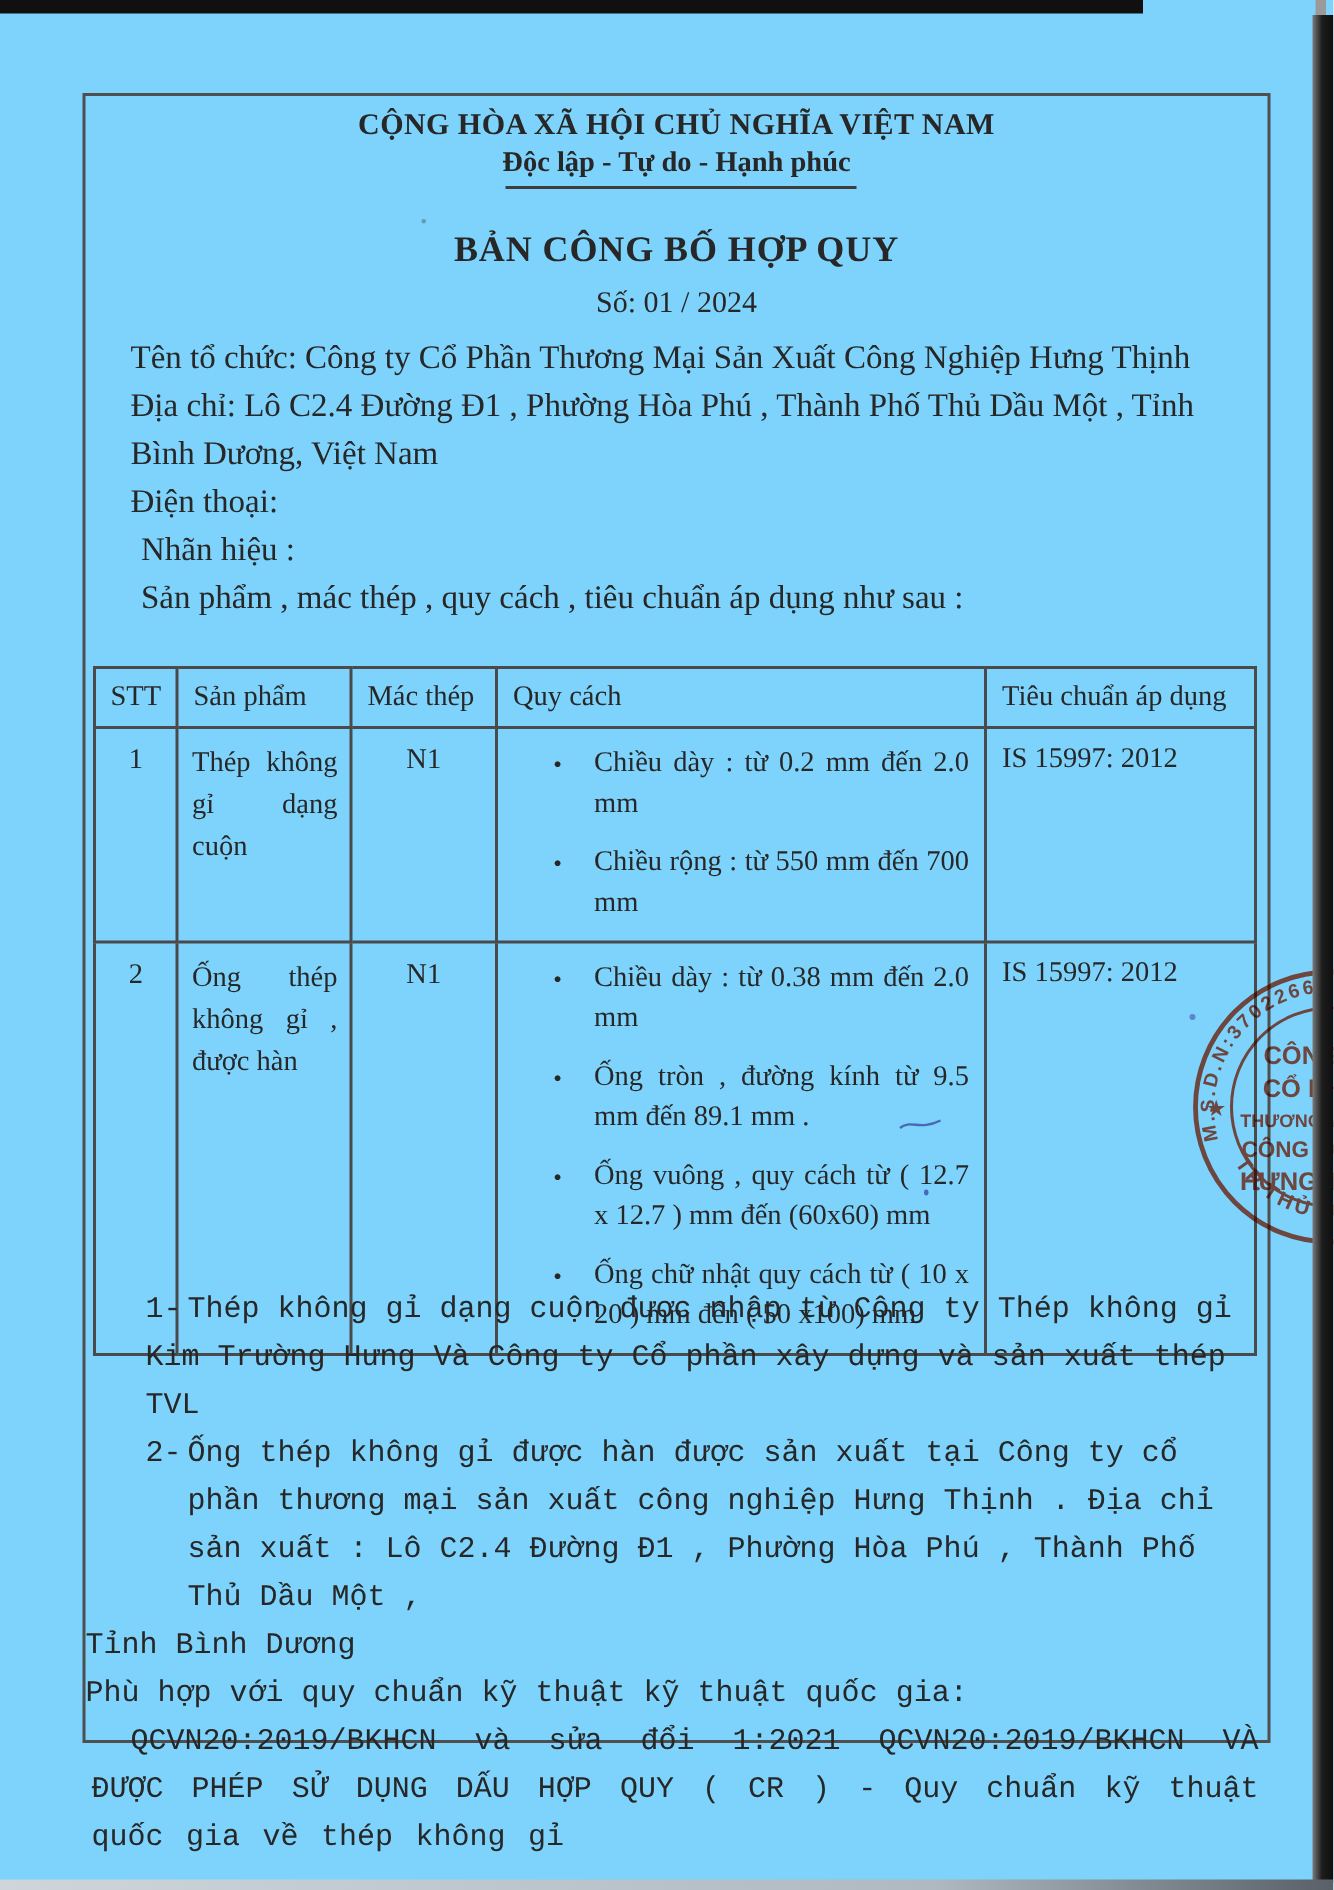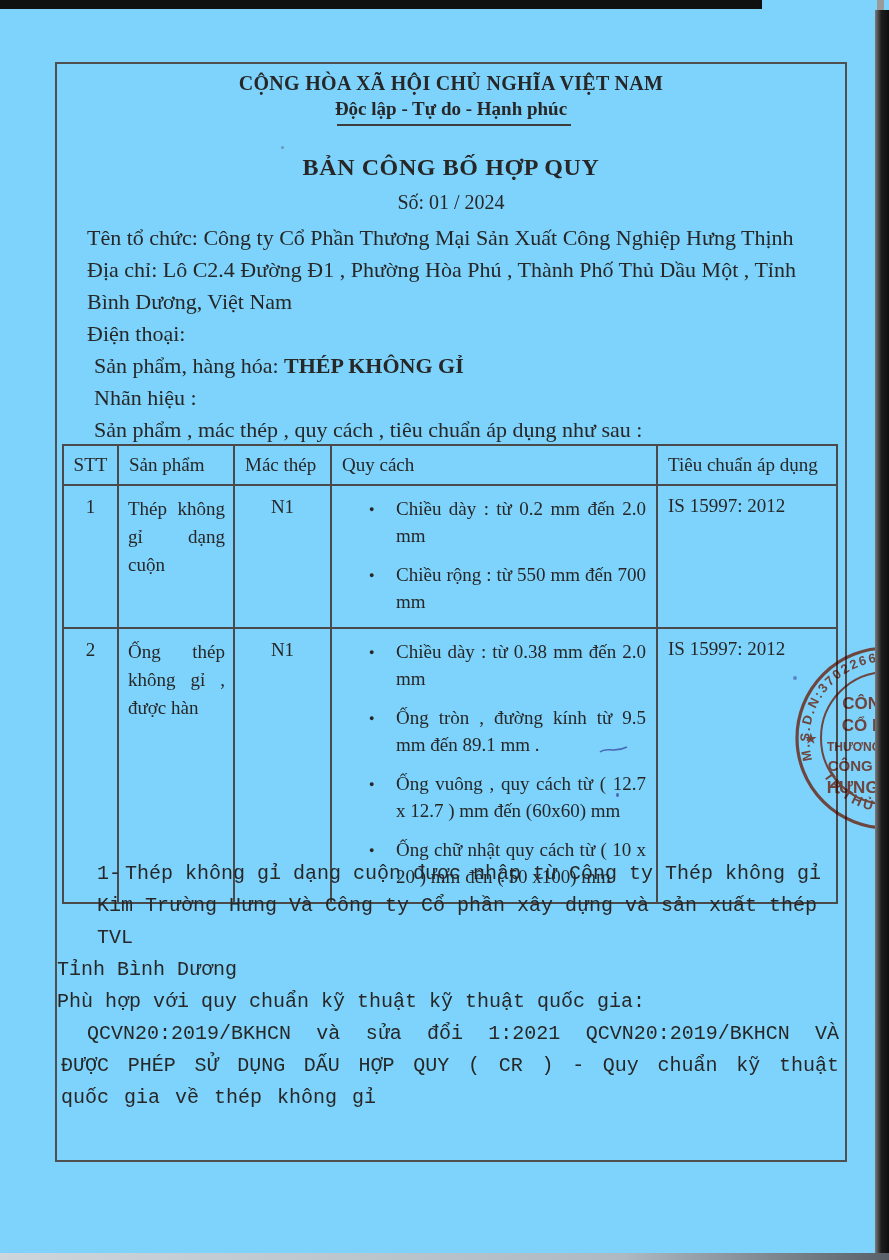--- a/index.html
+++ b/index.html
@@ -85,21 +85,20 @@
     <div class="motto2">Độc lập - Tự do - Hạnh phúc</div>
     <div class="motto-underline"></div>
 
     <div class="doc-title">BẢN CÔNG BỐ HỢP QUY</div>
     <div class="doc-number">Số: 01 / 2024</div>
 
     <div class="info">
       <p>Tên tổ chức: Công ty Cổ Phần Thương Mại Sản Xuất Công Nghiệp Hưng Thịnh</p>
       <p>Địa chỉ: Lô C2.4 Đường Đ1 , Phường Hòa Phú , Thành Phố Thủ Dầu Một , Tỉnh Bình Dương, Việt Nam</p>
       <p>Điện thoại:</p>
-      <p class="indent2"><span>Sản phẩm, hàng hóa: </span><span class="bold">THÉP KHÔNG GỈ</span></p>
       <p class="indent2">Nhãn hiệu :</p>
       <p class="indent2">Sản phẩm , mác thép , quy cách , tiêu chuẩn áp dụng như sau :</p>
     </div>
 
     <table class="spec">
       <colgroup>
         <col style="width:55px">
           <col style="width:116px">
           <col style="width:97px">
         <col style="width:326px">
@@ -140,20 +139,21 @@
               </ul>
             </td>
             <td class="col-tc">IS 15997: 2012</td>
           </tr>
         </tbody>
     </table>
 
     <div class="notes">
       <div>
           <div class="note-item"><span class="marker">1-</span>Thép không gỉ dạng cuộn được nhập từ Công ty Thép không gỉ Kim Trường Hưng Và Công ty Cổ phần xây dựng và sản xuất thép TVL</div>
+          <div class="note-item hang"><span class="marker">2-</span>Ống thép không gỉ được hàn được sản xuất tại Công ty cổ phần thương mại sản xuất công nghiệp Hưng Thịnh . Địa chỉ sản xuất : Lô C2.4 Đường Đ1 , Phường Hòa Phú , Thành Phố Thủ Dầu Một ,</div>
         </div>
       <div class="plain">Tỉnh Bình Dương</div>
       <div class="plain">Phù hợp với quy chuẩn kỹ thuật kỹ thuật quốc gia:</div>
       <div class="conformity">QCVN20:2019/BKHCN và sửa đổi 1:2021 QCVN20:2019/BKHCN VÀ ĐƯỢC PHÉP SỬ DỤNG DẤU HỢP QUY ( CR ) -  Quy chuẩn kỹ thuật quốc gia về thép không gỉ</div>
     </div>
   </div>
 
   <svg class="stamp" viewBox="0 0 220 205" width="220" height="205">
     <g fill="none" stroke="#d9452f">
       <circle cx="102" cy="96" r="90" stroke-width="3.2"></circle>

